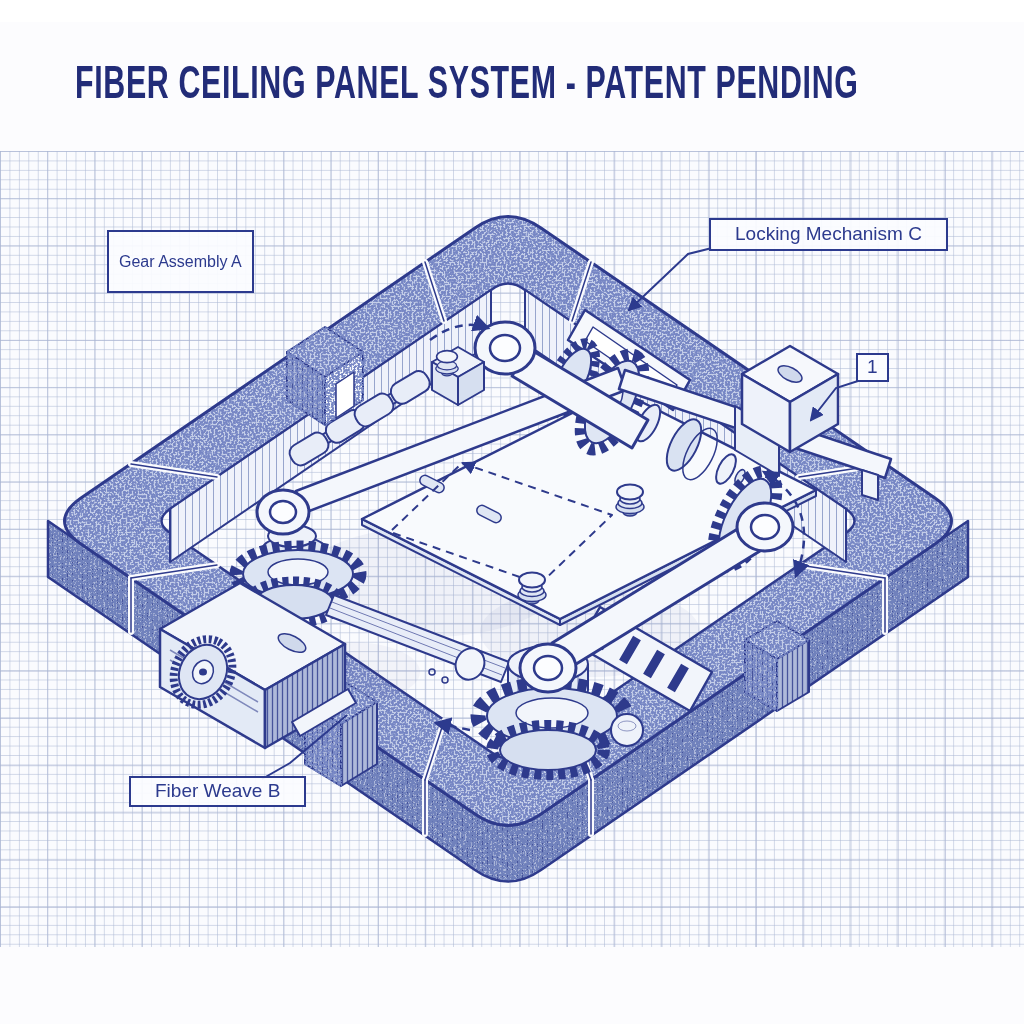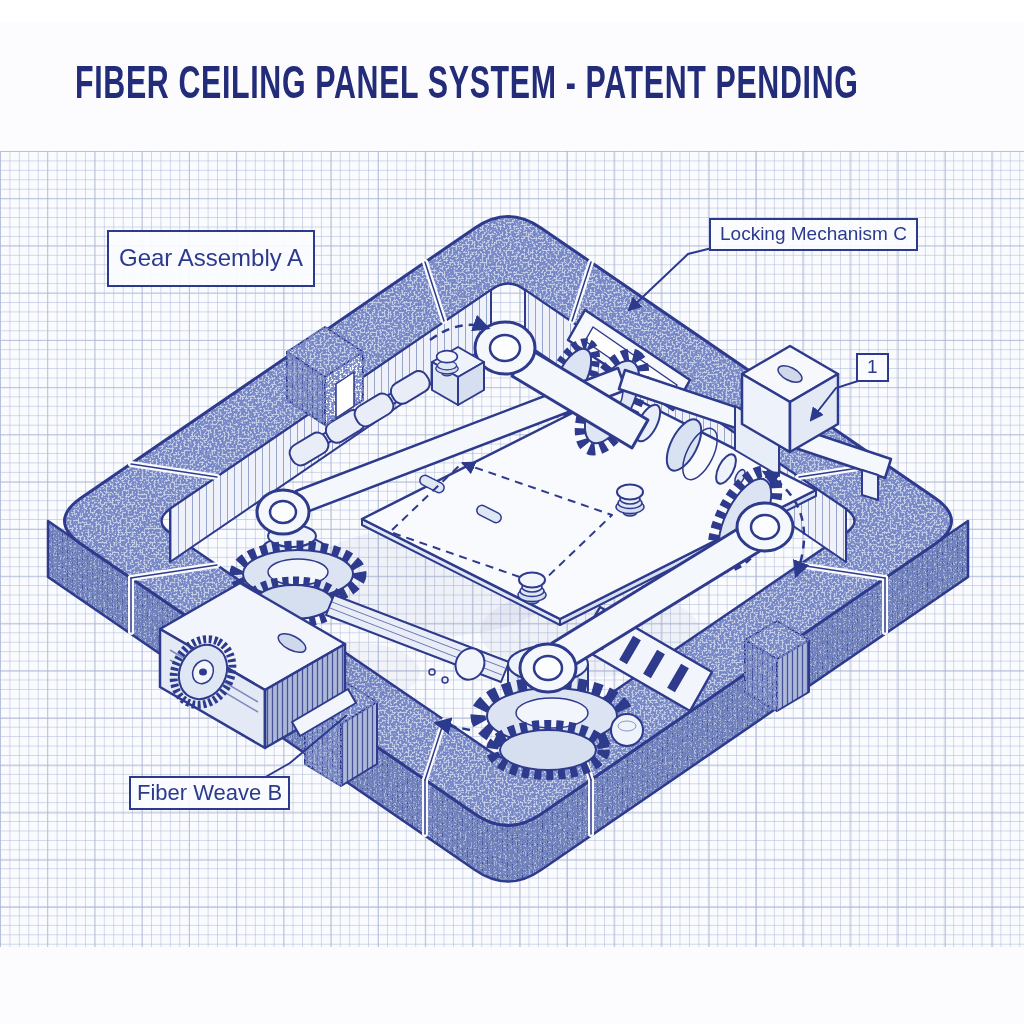--- a/index.html
+++ b/index.html
@@ -8,24 +8,24 @@
   .grid-band{position:absolute;left:0;top:129px;width:1024px;height:796px;background-color:#fafbfe;
     background-image:
       linear-gradient(to right, rgba(172,184,212,.55) 1px, transparent 1px),
       linear-gradient(to bottom, rgba(172,184,212,.55) 1px, transparent 1px),
       linear-gradient(to right, rgba(148,160,198,.5) 1px, transparent 1px),
       linear-gradient(to bottom, rgba(148,160,198,.5) 1px, transparent 1px);
     background-size:9.45px 9.45px,9.45px 9.45px,47.25px 47.25px,47.25px 47.25px;}
   .title{position:absolute;left:75px;top:33px;font-size:46px;font-weight:700;color:#222c78;
          letter-spacing:1px;white-space:nowrap;transform:scaleX(.66);transform-origin:left top;}
   .callout{position:absolute;border:2px solid #2c3a8e;background:rgba(251,252,255,.93);
-           color:#2c3a8e;font-size:24px;line-height:1.2;padding:12px 10px;white-space:nowrap;}
+           color:#2c3a8e;font-size:16px;line-height:1.2;padding:20px 10px;white-space:nowrap;}
   .co-gear{left:107px;top:208px;}
-  .co-lock{left:709px;top:196px;font-size:19px;padding:3px 9px;}
-  .co-fiber{left:129px;top:754px;font-size:22px;padding:2px 6px;}
+  .co-lock{left:709px;top:196px;font-size:19px;padding:3px 24px;}
+  .co-fiber{left:129px;top:754px;font-size:19px;padding:2px 24px;}
   .co-one{left:856px;top:331px;font-size:19px;padding:1px 9px;}
   svg{position:absolute;left:0;top:0;}
 </style>
 </head>
 <body>
 
 <div class="page">
   <div class="grid-band"></div>
 
   <svg width="1024" height="1024" viewBox="0 0 1024 1024">

